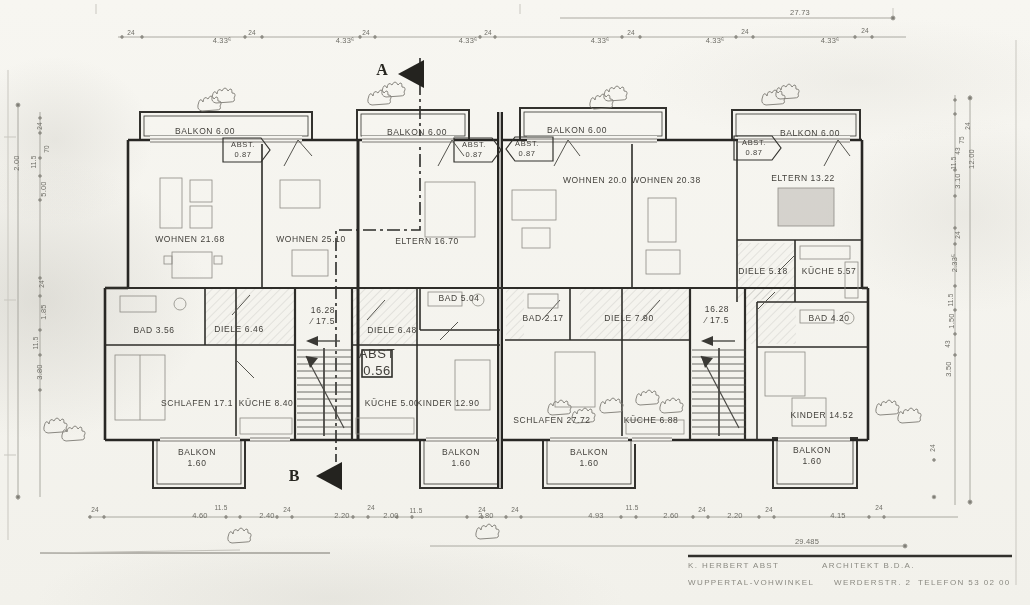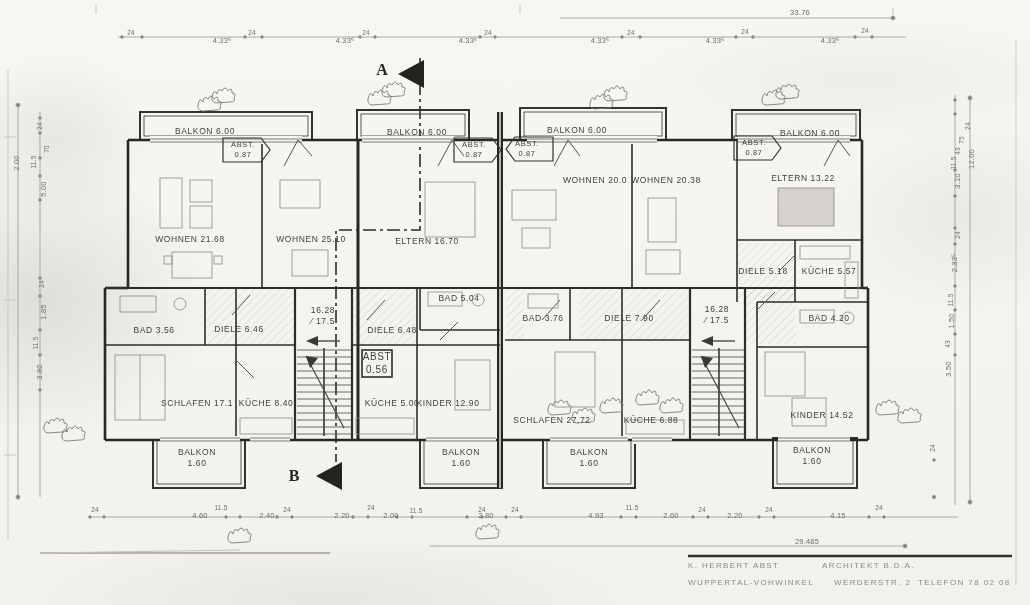--- a/index.html
+++ b/index.html
@@ -356,58 +356,58 @@
 <span class="lbl" style="left:427px;top:241px">ELTERN   16.70</span>
 <span class="lbl" style="left:595px;top:180px">WOHNEN  20.0</span>
 <span class="lbl" style="left:666px;top:180px">WOHNEN  20.38</span>
 <span class="lbl" style="left:803px;top:178px">ELTERN   13.22</span>
 <span class="lbl" style="left:763px;top:271px">DIELE   5.18</span>
 <span class="lbl" style="left:829px;top:271px">KÜCHE  5.57</span>
 <span class="lbl" style="left:154px;top:330px">BAD   3.56</span>
 <span class="lbl" style="left:239px;top:329px">DIELE    6.46</span>
 <span class="lbl" style="left:392px;top:330px">DIELE  6.48</span>
 <span class="lbl" style="left:459px;top:298px">BAD  5.04</span>
-<span class="lbl" style="left:543px;top:318px">BAD  3.76</span>
+<span class="lbl" style="left:543px;top:318px">BAD  2.17</span>
 <span class="lbl" style="left:629px;top:318px">DIELE    7.90</span>
 <span class="lbl" style="left:829px;top:318px">BAD   4.20</span>
 <span class="lbl" style="left:197px;top:403px">SCHLAFEN  17.1</span>
 <span class="lbl" style="left:266px;top:403px">KÜCHE  8.40</span>
 <span class="lbl" style="left:392px;top:403px">KÜCHE  5.00</span>
 <span class="lbl" style="left:448px;top:403px">KINDER  12.90</span>
 <span class="lbl" style="left:552px;top:420px">SCHLAFEN  27.72</span>
 <span class="lbl" style="left:651px;top:420px">KÜCHE  6.88</span>
 <span class="lbl" style="left:822px;top:415px">KINDER  14.52</span>
 
 <span class="lbl pre" style="left:243px;top:150px;font-size:7.5px">ABST.
 0.87</span>
 <span class="lbl pre" style="left:474px;top:150px;font-size:7.5px">ABST.
 0.87</span>
 <span class="lbl pre" style="left:527px;top:149px;font-size:7.5px">ABST.
 0.87</span>
 <span class="lbl pre" style="left:754px;top:148px;font-size:7.5px">ABST.
 0.87</span>
-<span class="lbl pre" style="left:377px;top:363px;font-size:10px">ABST
+<span class="lbl pre" style="left:377px;top:363px;font-size:13px">ABST
 0.56</span>
 <span class="lbl pre" style="left:323px;top:316px">16.28
 ⁄ 17.5</span>
 <span class="lbl pre" style="left:717px;top:315px">16.28
 ⁄ 17.5</span>
 <span class="lbl pre" style="left:197px;top:458px">BALKON
 1.60</span>
 <span class="lbl pre" style="left:461px;top:458px">BALKON
 1.60</span>
 <span class="lbl pre" style="left:589px;top:458px">BALKON
 1.60</span>
 <span class="lbl pre" style="left:812px;top:456px">BALKON
 1.60</span>
 
 <span class="sec" style="left:382px;top:70px">A</span>
 <span class="sec" style="left:294px;top:476px">B</span>
 
-<span class="dim" style="left:800px;top:12px">33.76</span>
+<span class="dim" style="left:800px;top:12px">27.73</span>
 <span class="dim sm" style="left:131px;top:32px">24</span>
 <span class="dim" style="left:222px;top:40px">4.33⁶</span>
 <span class="dim sm" style="left:252px;top:32px">24</span>
 <span class="dim" style="left:345px;top:40px">4.33⁶</span>
 <span class="dim sm" style="left:366px;top:32px">24</span>
 <span class="dim" style="left:468px;top:40px">4.33⁶</span>
 <span class="dim sm" style="left:488px;top:32px">24</span>
 <span class="dim" style="left:600px;top:40px">4.33⁶</span>
 <span class="dim sm" style="left:631px;top:32px">24</span>
 <span class="dim" style="left:715px;top:40px">4.33⁶</span>
@@ -458,15 +458,15 @@
 <span class="dim vdim sm" style="left:950px;top:300px">11.5</span>
 <span class="dim vdim" style="left:951px;top:321px">1.50</span>
 <span class="dim vdim sm" style="left:947px;top:344px">43</span>
 <span class="dim vdim" style="left:948px;top:369px">3.50</span>
 <span class="dim vdim sm" style="left:932px;top:448px">24</span>
 
 <span class="tb" style="left:688px;top:561px">K. HERBERT ABST</span>
 <span class="tb" style="left:822px;top:561px">ARCHITEKT B.D.A.</span>
 <span class="tb" style="left:688px;top:578px">WUPPERTAL-VOHWINKEL</span>
 <span class="tb" style="left:834px;top:578px">WERDERSTR. 2</span>
-<span class="tb" style="left:918px;top:578px">TELEFON 78 02 08</span>
+<span class="tb" style="left:918px;top:578px">TELEFON 53 02 00</span>
 
 </div>
 
 </body></html>

